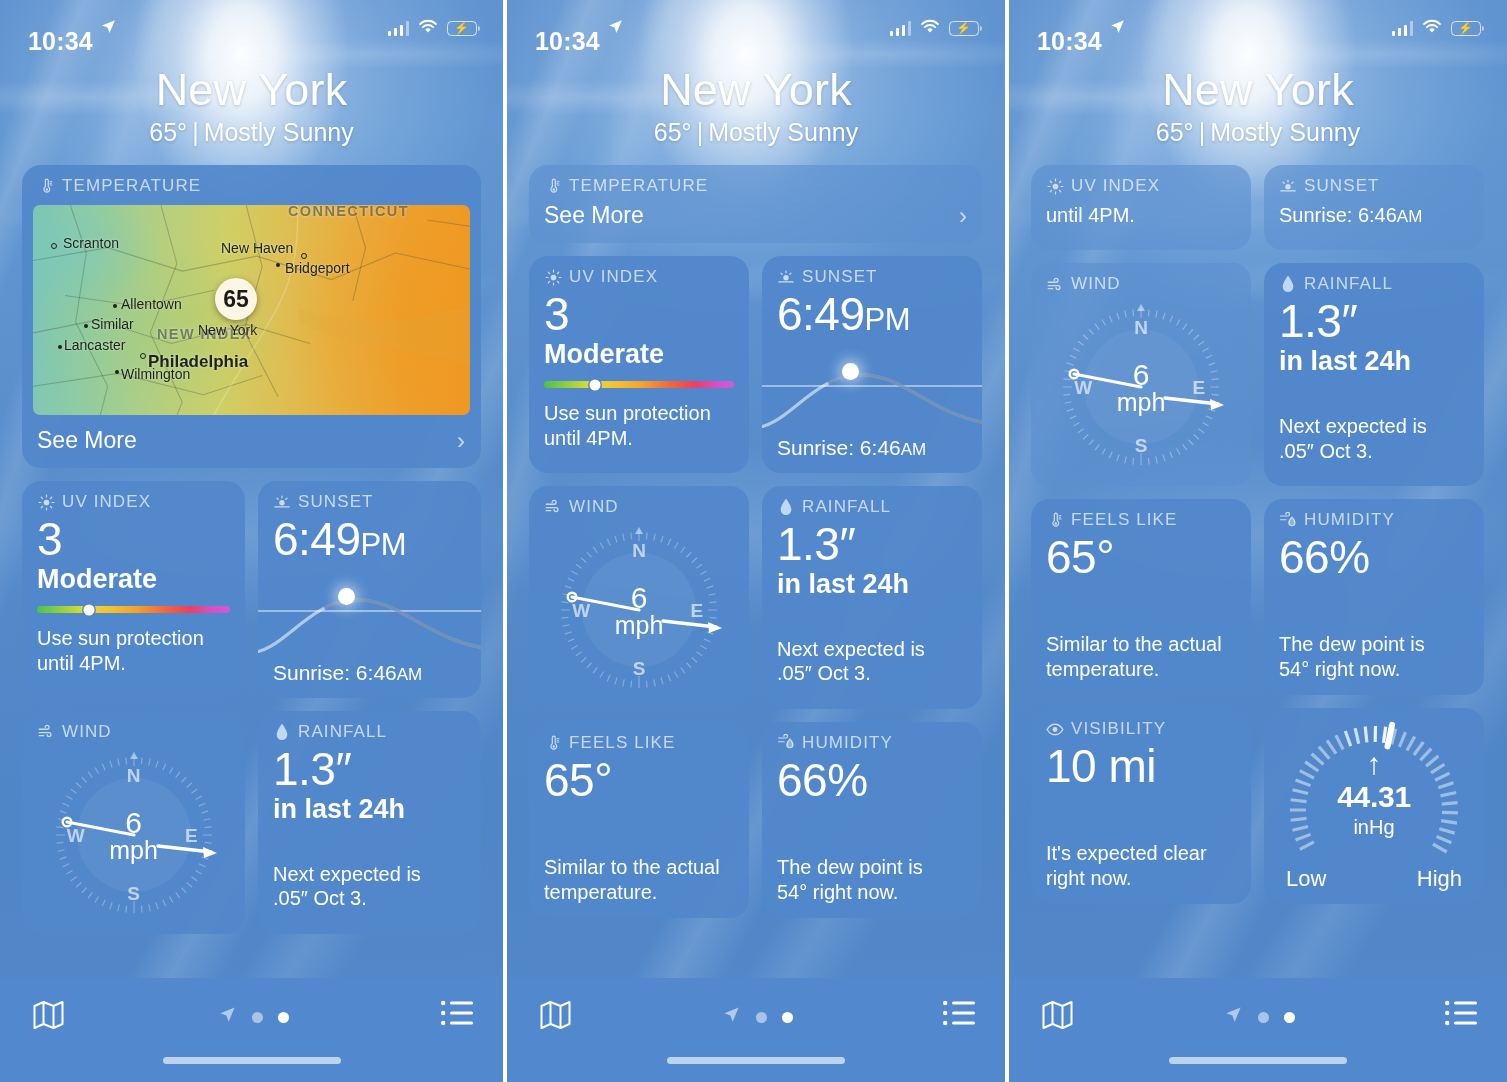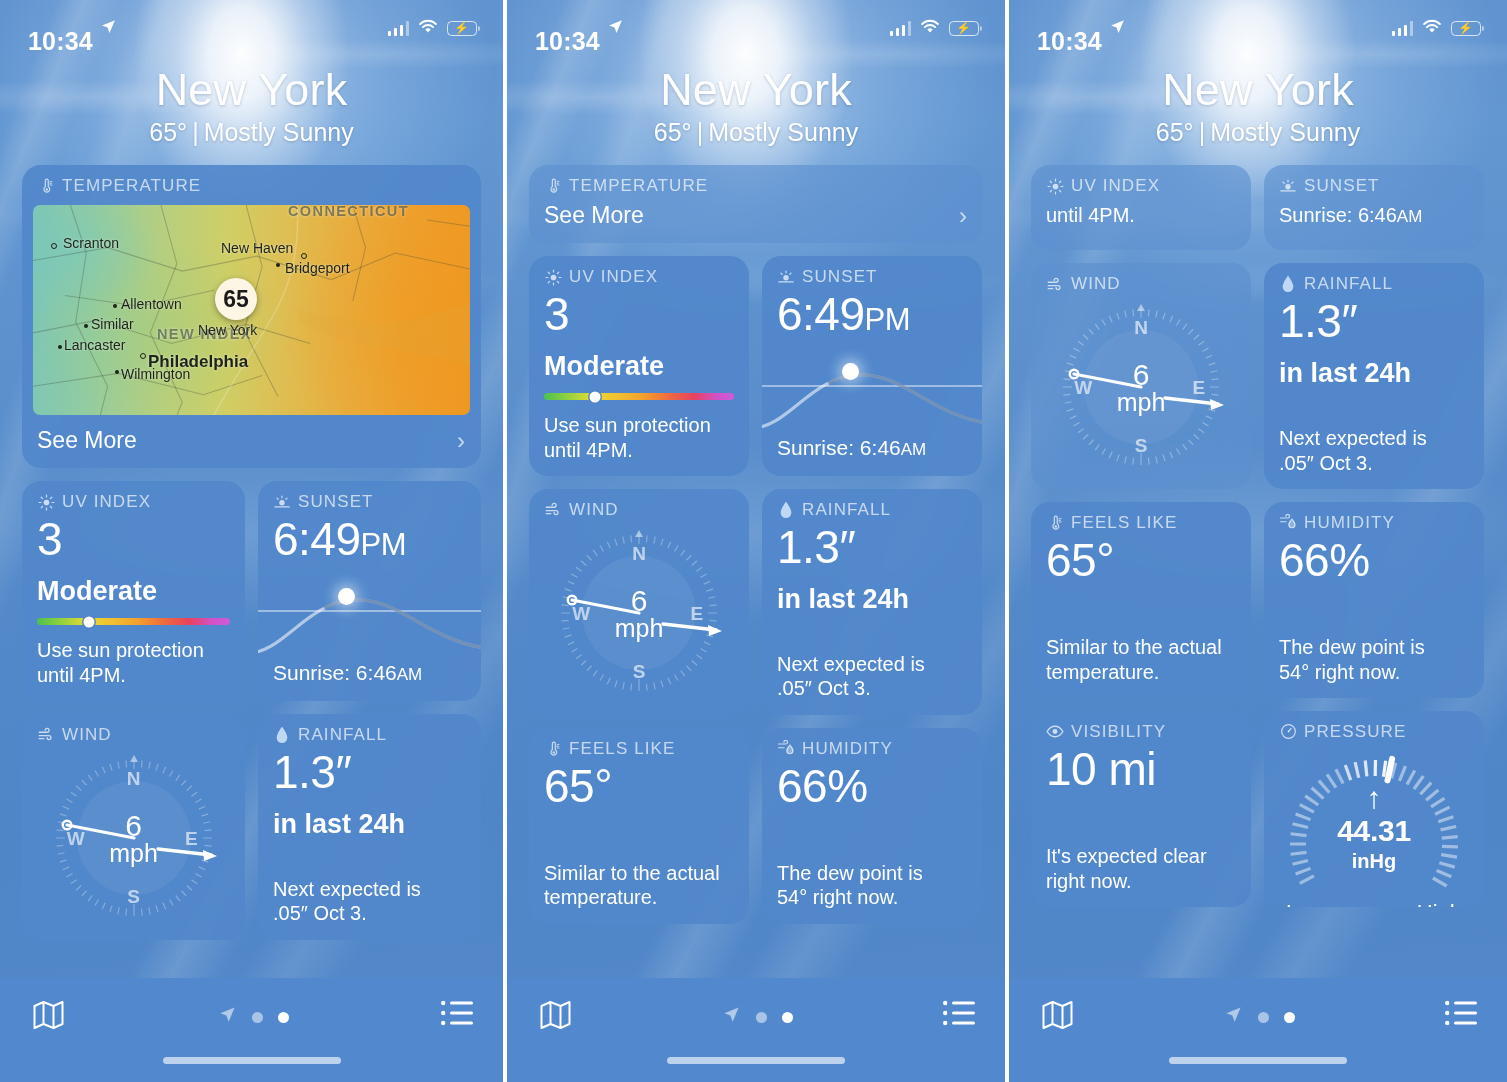--- a/index.html
+++ b/index.html
@@ -101,21 +101,21 @@
   .cardhead{
     display:flex; align-items:center; gap:7px;
     padding:11px 15px 0 15px;
     font-size:17px; letter-spacing:1.1px; font-weight:500;
     color:rgba(255,255,255,.68); text-transform:uppercase;
   }
   .cardhead .ic{ display:inline-flex; width:18px; height:18px; align-items:center; justify-content:center; }
   .cardhead .ic svg{ display:block; }
 
   .bignum{ font-size:46px; font-weight:300; line-height:1.02; padding:4px 15px 0; letter-spacing:-.5px; }
-  .subbold{ font-size:27px; font-weight:700; padding:0 15px; line-height:1.12; margin-top:13px; }
+  .subbold{ font-size:27px; font-weight:700; padding:0 15px; line-height:1.12; margin-top:1px; }
   .footnote{ font-size:20px; font-weight:400; line-height:1.22; padding:0 15px 14px; }
 
   
   .mapcard{ padding:0 0 0 0; }
   .mapwrap{
     margin:9px 11px 0; height:210px; border-radius:7px; overflow:hidden; position:relative;
     background:linear-gradient(92deg,#7dc6b6 0%, #93ccA0 14%, #b7cf7e 30%, #cfcf66 44%, #ddc055 56%, #e8ae3f 70%, #eda02e 84%, #ef9822 100%);
   }
   .mapwrap .land{
     position:absolute; inset:0;
@@ -190,21 +190,21 @@
 
   
   .gauge{ position:relative; width:190px; height:152px; margin:6px auto 0; }
   .gauge svg{ position:absolute; inset:0; }
   .gauge .inner{
     position:absolute; left:50%; top:50%; transform:translate(-50%,-46%);
     text-align:center; color:#fff; line-height:1;
   }
   .gauge .arw{ font-size:30px; font-weight:400; line-height:.9; }
   .gauge .val{ font-size:30px; font-weight:700; margin-top:5px; letter-spacing:-.3px; }
-  .gauge .unit{ font-size:20px; font-weight:700; margin-top:5px; }
+  .gauge .unit{ font-size:20px; font-weight:400; margin-top:5px; }
   .gaugelbls{ display:flex; justify-content:space-between; padding:0 22px 14px; font-size:22px; }
 
   
   .bottombar{
     position:absolute; left:0; right:0; bottom:0; height:104px; z-index:6;
     background:#5289ce;
     display:flex; align-items:flex-start; justify-content:space-between;
     padding:22px 30px 0 32px;
   }
   .bottombar .pager{ display:flex; align-items:center; gap:15px; margin-top:5px; }
@@ -1430,30 +1430,20 @@
           <span>VISIBILITY</span>
         </div>
         <div class="bignum">10 mi</div>
         <div class="footnote" style="position:absolute; bottom:0;">
           <div>It's expected clear</div>
           <div>right now.</div>
         </div>
       </div>
 
       <div class="card solid half" style="height:196px;">
-        <div class="cardhead">
-          <span class="ic">
-            <svg width="17" height="17" viewBox="0 0 24 24">
-                <circle cx="12" cy="12" r="9.6" fill="none" stroke="rgba(255,255,255,.72)" stroke-width="1.7"></circle>
-                <path d="M12 12 15.8 7.6" stroke="rgba(255,255,255,.72)" stroke-width="1.7" stroke-linecap="round"></path>
-                <circle cx="12" cy="12" r="1.2" fill="rgba(255,255,255,.72)"></circle>
-              </svg>
-          </span>
-          <span>PRESSURE</span>
-        </div>
         <div class="gauge">
           <svg viewBox="0 0 190 152">
             <g transform="translate(95,96)">
               <g stroke="rgba(255,255,255,.45)" stroke-width="3.2" stroke-linecap="butt">
                 <g transform="rotate(-118)">
                     <line x1="0" y1="-84" x2="0" y2="-68"></line>
                   </g>
                 <g transform="rotate(-111)">
                     <line x1="0" y1="-84" x2="0" y2="-68"></line>
                   </g>

